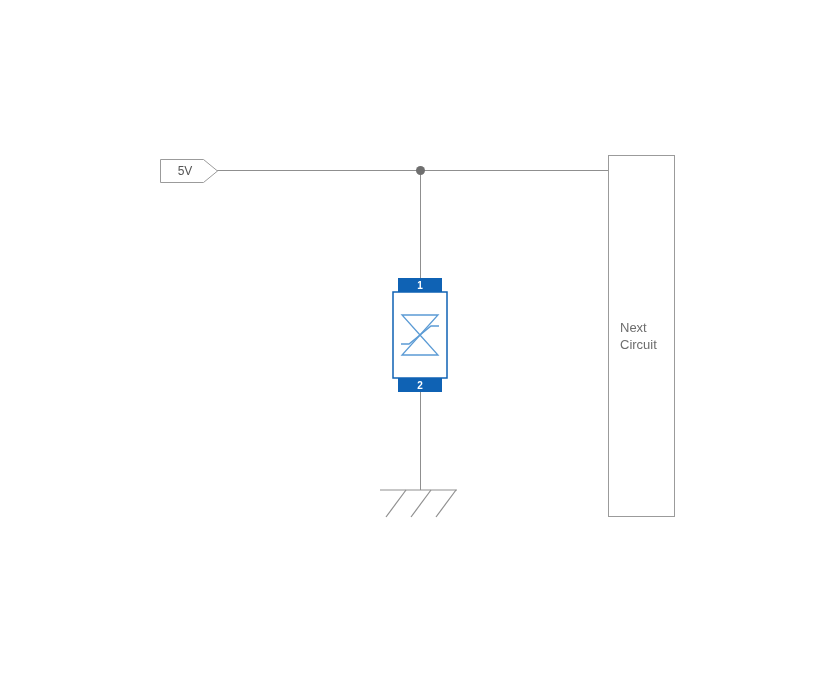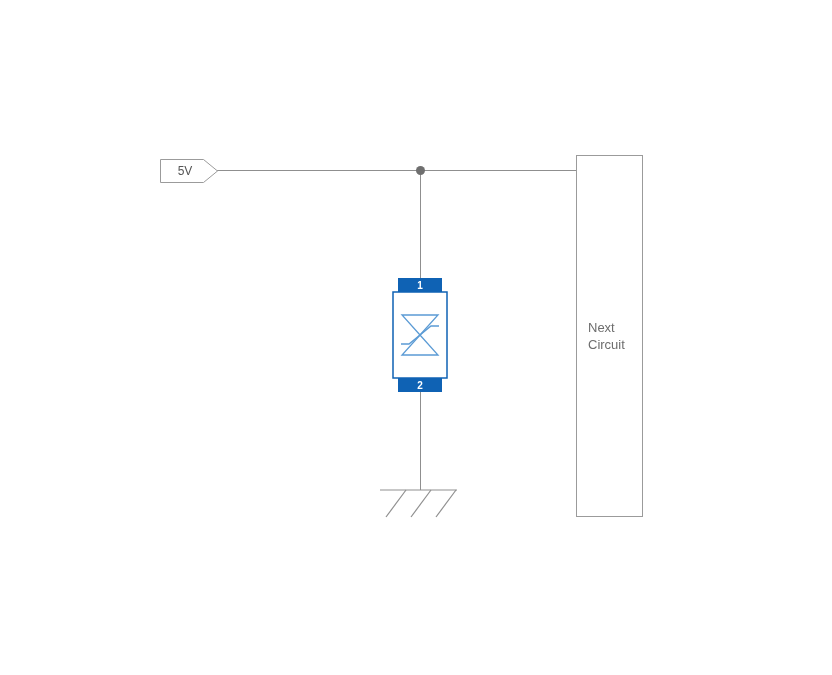--- a/index.html
+++ b/index.html
@@ -44,21 +44,21 @@
     fill: none; stroke: var(--symbol-blue, #5b9bd5); stroke-width: 1.3;
   }
 
   .comp-label {
     position: absolute; left: 235px; top: 323px; width: 150px;
     text-align: right; font-size: 21px; letter-spacing: 0.5px;
     color: var(--label-blue, #1b6ec2);
   }
 
   .next-box {
-    position: absolute; left: 576px; top: 155px;
+    position: absolute; left: 608px; top: 155px;
     width: 67px; height: 362px;
     border: 1px solid var(--outline, #9b9b9b);
     background: #ffffff;
   }
   .next-text {
     position: absolute; left: 11px; top: 50%; transform: translateY(-50%);
     font-size: 13px; line-height: 17px;
     color: var(--gray-text, #6d6d6d);
   }
 

